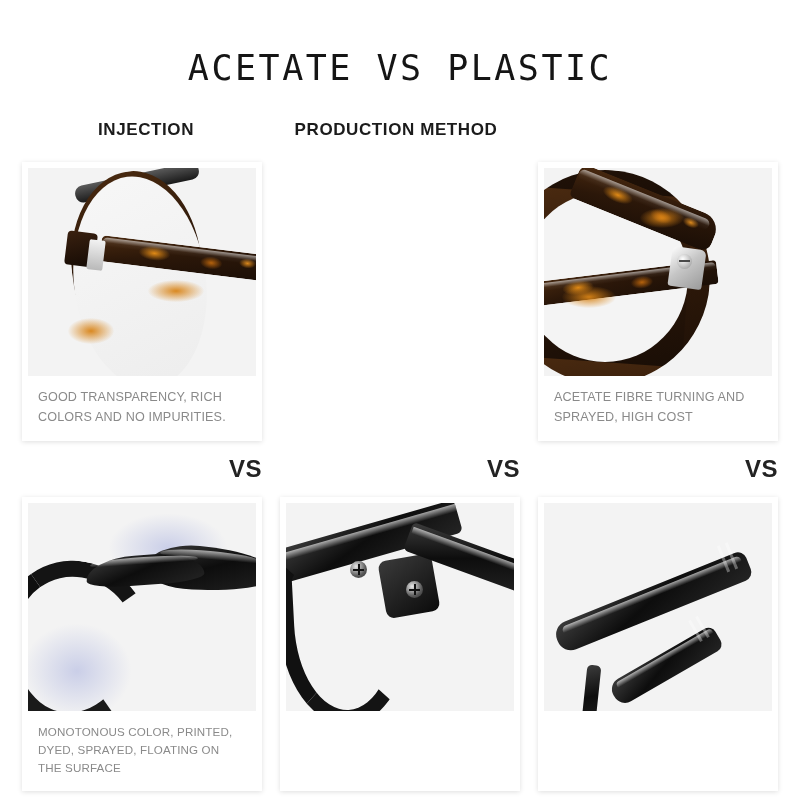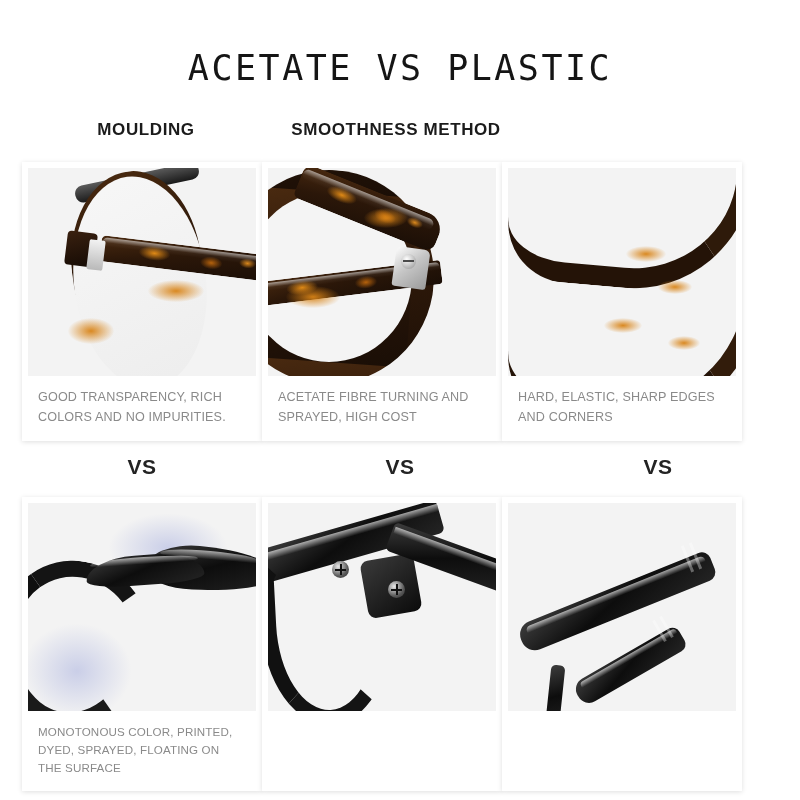--- a/index.html
+++ b/index.html
@@ -54,20 +54,21 @@
   .col-head.c1 { flex: 0 0 248px; }
   .col-head.c2 { flex: 0 0 252px; }
   .col-head.c3 { flex: 0 0 256px; }
 
   
   .row {
     position: absolute;
     left: 22px;
     width: 756px;
     display: flex;
+    justify-content: space-between;
   }
   .row-top { top: 162px; }
   .row-bottom { top: 497px; }
 
   .card {
     width: 240px;
     background: #ffffff;
     box-shadow: 0 1px 5px rgba(0,0,0,0.13);
     padding: 6px 6px 0 6px;
     display: flex;
@@ -95,22 +96,22 @@
   .vs-row {
     position: absolute;
     top: 455px;
     left: 22px;
     width: 756px;
     display: flex;
     justify-content: space-between;
   }
   .vs {
     width: 240px;
-    text-align: center;
-    font-size: 21px;
+    text-align: right;
+    font-size: 24px;
     font-weight: bold;
     color: #232323;
     letter-spacing: 0.5px;
   }
 
   
 
   
   .tort {
     position: absolute;
@@ -347,22 +348,22 @@
   }
 </style>
 </head>
 <body>
 
 <div class="page">
 
   <div class="title">ACETATE VS PLASTIC</div>
 
   <div class="headers">
-    <div class="col-head c1">MOULDING</div>
-    <div class="col-head c2">SMOOTHNESS METHOD</div>
+    <div class="col-head c1">INJECTION</div>
+    <div class="col-head c2">PRODUCTION METHOD</div>
   </div>
 
   <div class="row row-top">
 
     <div class="card">
       <div class="photo">
         <div class="p1-topbar"></div>
         <div class="tort p1-rim"></div>
         <div class="p1-rim-in"></div>
         <div class="p1-endpiece"></div>
@@ -384,31 +385,20 @@
         <div class="tort p2-temple"></div>
         <div class="gloss p2-temple-gl"></div>
         <div class="p2-hinge"></div>
         <div class="p2-screw"></div>
         <div class="p3-spot" style="left:18px;top:118px;width:54px;height:22px;"></div>
         <div class="p3-spot" style="left:96px;top:40px;width:44px;height:20px;"></div>
       </div>
       <div class="caption">ACETATE FIBRE TURNING AND SPRAYED, HIGH COST</div>
     </div>
 
-    <div class="card">
-      <div class="photo">
-        <div class="p3-arm-a"></div>
-        <div class="p3-arm-b"></div>
-        <div class="p3-spot" style="left:118px;top:78px;width:40px;height:16px;"></div>
-        <div class="p3-spot" style="left:150px;top:112px;width:34px;height:14px;"></div>
-        <div class="p3-spot" style="left:96px;top:150px;width:38px;height:15px;"></div>
-        <div class="p3-spot" style="left:160px;top:168px;width:32px;height:14px;"></div>
-      </div>
-      <div class="caption">HARD, ELASTIC, SHARP EDGES AND CORNERS</div>
-    </div>
 
   </div>
 
   <div class="vs-row">
     <div class="vs">VS</div>
     <div class="vs">VS</div>
     <div class="vs">VS</div>
   </div>
 
   <div class="row row-bottom">

